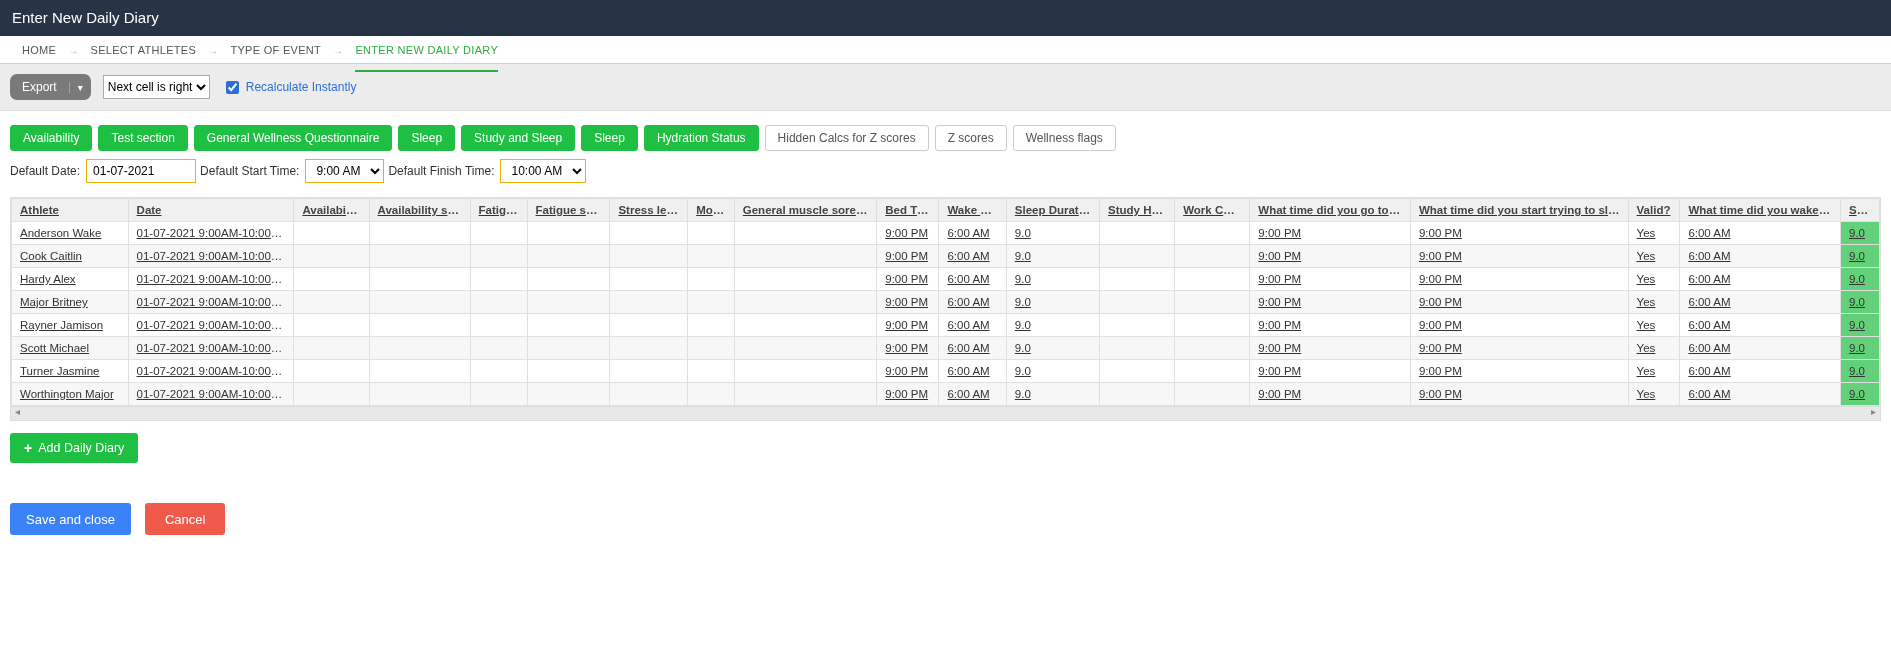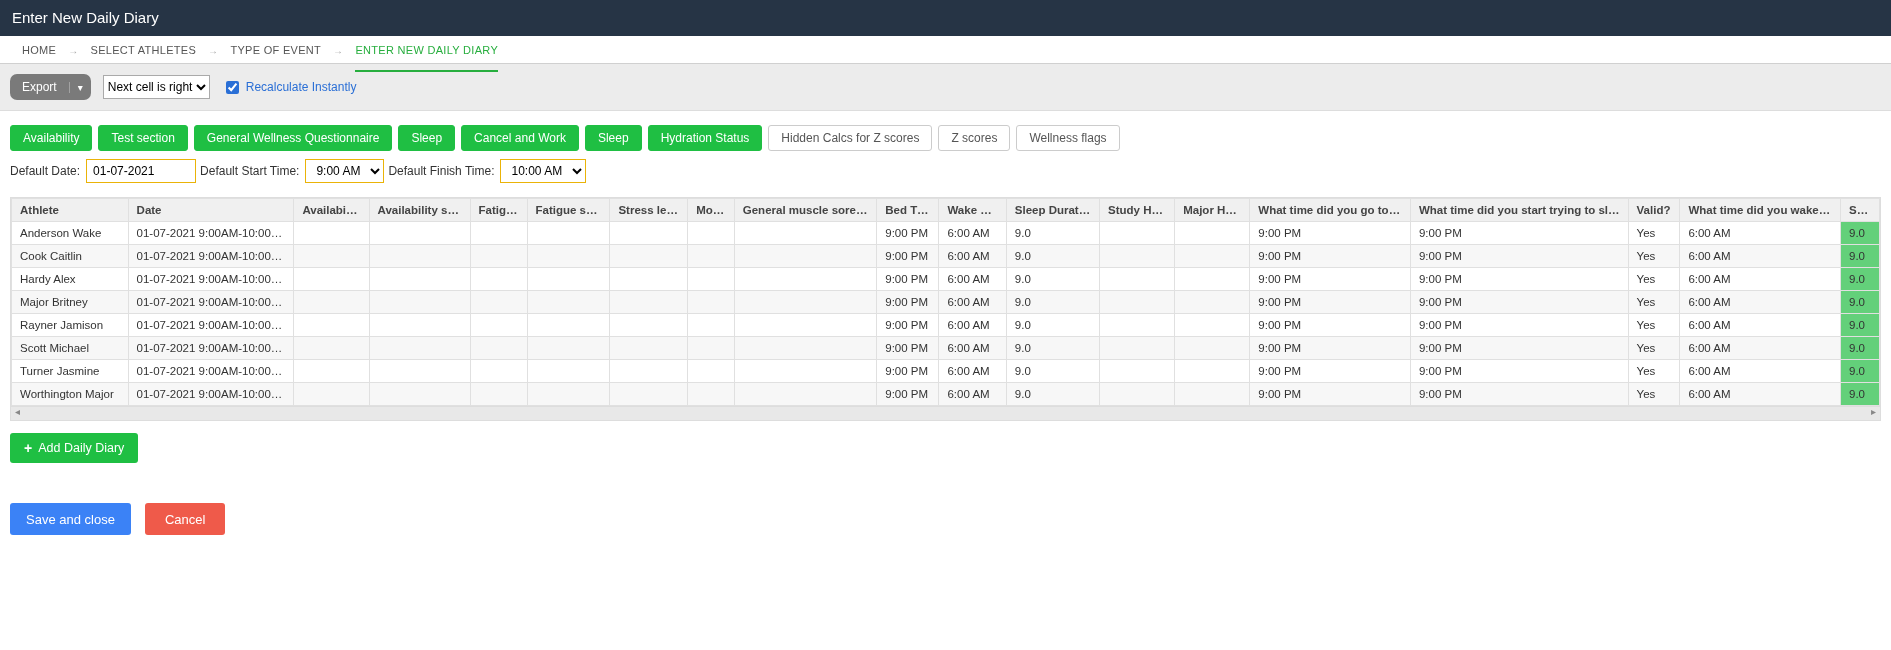--- a/index.html
+++ b/index.html
@@ -18,21 +18,21 @@
   .recalc input { accent-color:#2a6fd6; }
   .content { padding:14px 10px; }
   .section-tabs { display:flex; flex-wrap:wrap; gap:6px; margin-bottom:8px; }
   .section-tab { border:1px solid #ccc; background:#fff; color:#555; height:26px; line-height:24px; padding:0 12px; border-radius:3px; font-size:12px; cursor:pointer; }
   .section-tab.active { background:#1fbf43; border-color:#1fbf43; color:#fff; }
   .defaults { display:flex; align-items:center; gap:4px; font-size:12px; margin-bottom:14px; flex-wrap:wrap; }
   .defaults label { margin-right:2px; }
   .defaults input, .defaults select { height:24px; border:1px solid #eab308; padding:0 6px; font-size:12px; background:#fff; }
   .defaults input { width:110px; }
   .table-wrap { border:1px solid #ddd; overflow-x:auto; position:relative; }
-  table { border-collapse:collapse; width:100%; min-width:1540px; table-layout:fixed; }
+  table { border-collapse:collapse; width:100%; min-width:1540px; table-layout:fixed;text-decoration:underline; }
   th, td { border:1px solid #e0e0e0; padding:5px 8px; text-align:left; font-size:11.5px; white-space:nowrap; overflow:hidden; text-overflow:ellipsis; }
   th { background:#f0f0f0; font-weight:600; color:#444; position:sticky; top:0; }
   tbody tr:nth-child(even) td { background:#f7f7f7; }
   tbody tr:nth-child(odd) td { background:#fff; }
   td.hl { background:#63d07a !important; }
   .scroll-hint { height:14px; background:#e8e8e8; border-top:1px solid #ddd; position:relative; }
   .scroll-hint::before { content:"◂"; position:absolute; left:4px; top:-1px; font-size:10px; color:#888; }
   .scroll-hint::after { content:"▸"; position:absolute; right:4px; top:-1px; font-size:10px; color:#888; }
   .add-btn { margin-top:12px; background:#1fbf43; color:#fff; border:none; height:30px; padding:0 14px; border-radius:3px; font-size:12.5px; cursor:pointer; display:inline-flex; align-items:center; gap:6px; }
   .add-btn .plus { font-weight:bold; font-size:14px; }
@@ -82,21 +82,21 @@
     <span>Recalculate Instantly</span>
   </label>
 </div>
 
 <div class="content">
   <div class="section-tabs" id="section-tabs">
       <div class="section-tab active">Availability</div>
       <div class="section-tab active">Test section</div>
       <div class="section-tab active">General Wellness Questionnaire</div>
       <div class="section-tab active">Sleep</div>
-      <div class="section-tab active">Cancel and Work</div>
+      <div class="section-tab active">Study and Sleep</div>
       <div class="section-tab active">Sleep</div>
       <div class="section-tab active">Hydration Status</div>
       <div class="section-tab">Hidden Calcs for Z scores</div>
       <div class="section-tab">Z scores</div>
       <div class="section-tab">Wellness flags</div>
     </div>
 
   <div class="defaults">
     <label>Default Date:</label>
     <input type="text" value="01-07-2021" style="">
@@ -137,21 +137,21 @@
             <th>Availability score</th>
             <th>Fatigue</th>
             <th>Fatigue score</th>
             <th>Stress levels</th>
             <th>Mood</th>
             <th>General muscle soreness</th>
             <th>Bed Time</th>
             <th>Wake Time</th>
             <th>Sleep Duration</th>
             <th>Study Hours</th>
-            <th>Major Hours</th>
+            <th>Work Cook</th>
             <th>What time did you go to bed?</th>
             <th>What time did you start trying to sleep?</th>
             <th>Valid?</th>
             <th>What time did you wake up?</th>
             <th>Sleep</th>
           </tr>
         </thead>
       <tbody id="tbody">
           <tr>
             <td>Anderson Wake</td>

